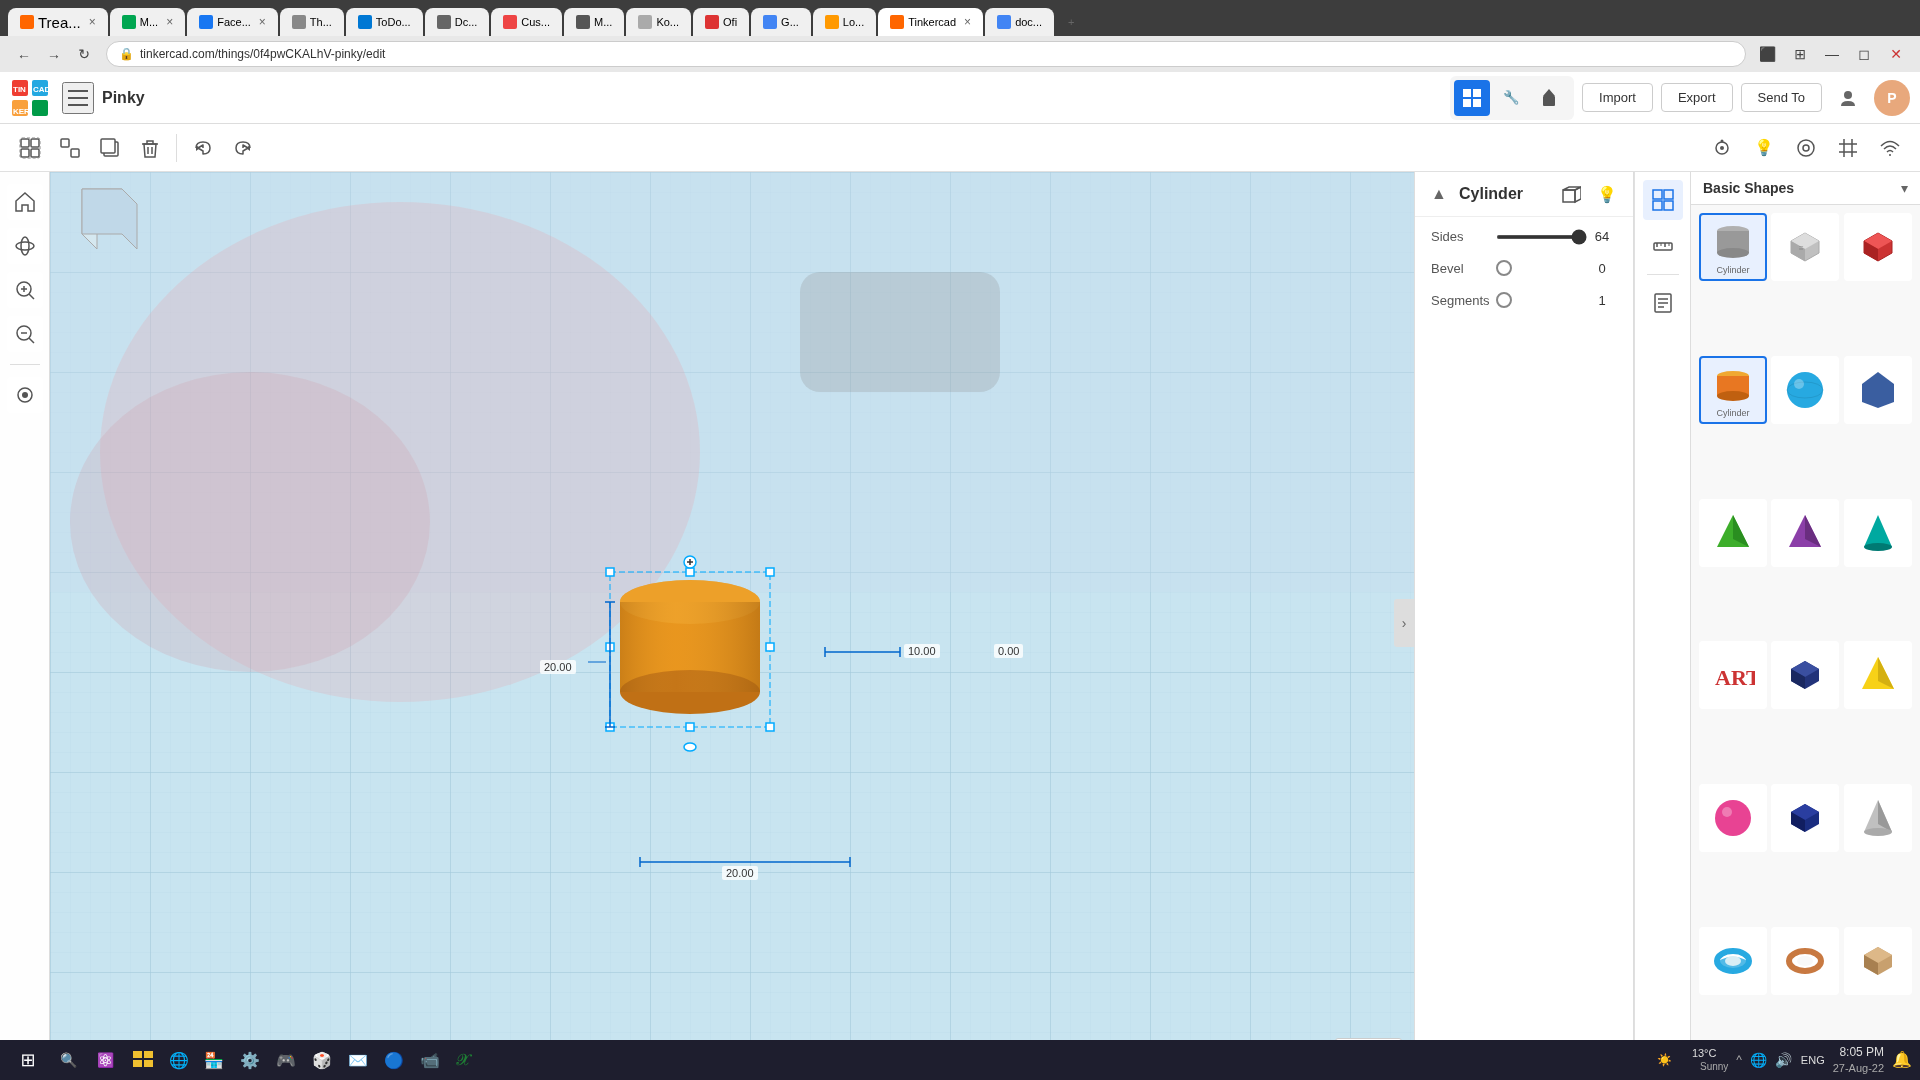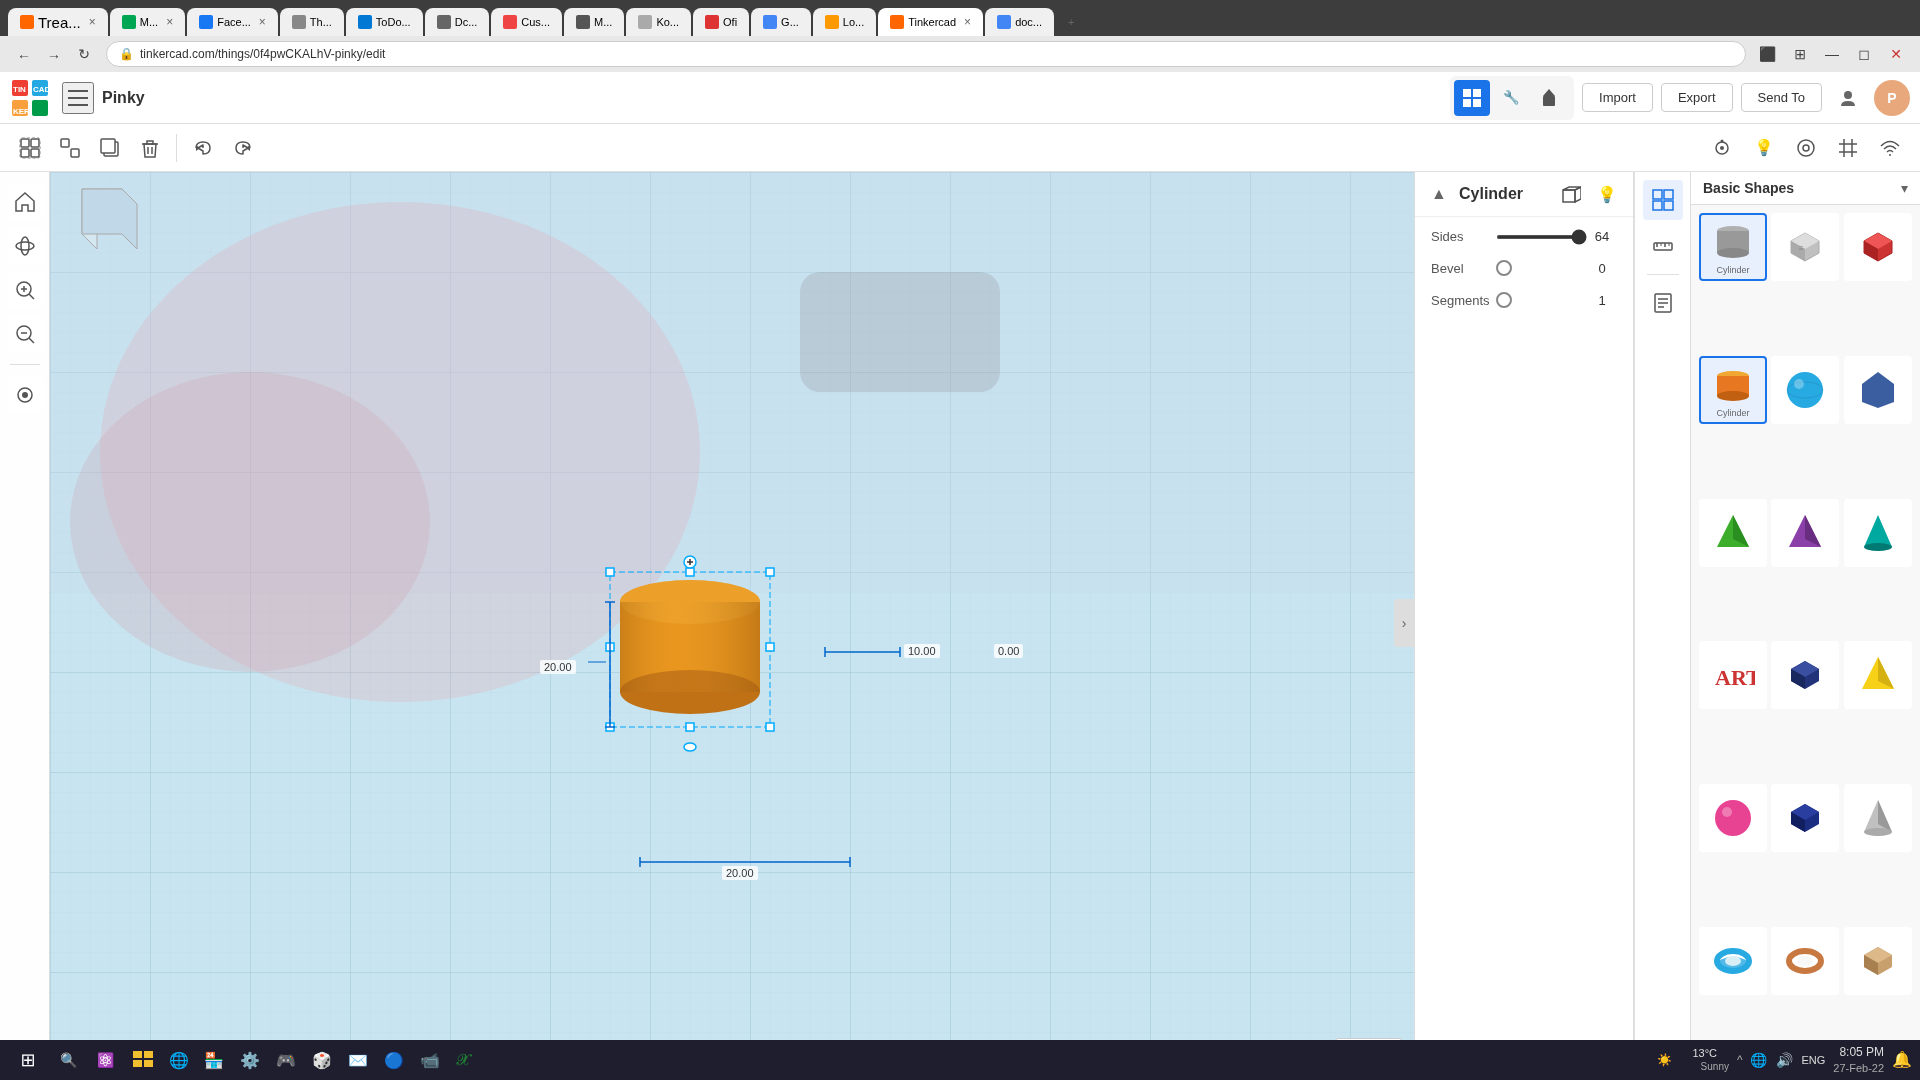--- a/index.html
+++ b/index.html
@@ -725,17 +725,17 @@
       <span style="font-size:10px; color:#aaa;margin-left:20px;">Sunny</span>
     </div>
     <button style="background: none; border: none; color: #aaa; cursor: pointer; font-size: 12px;">^</button>
     <span style="color:#aaa; font-size:14px;">🌐</span>
     <span style="color:#aaa; font-size:14px;">🔊</span>
     <button style="background: none; border: none; cursor: pointer;">
       <span style="color:#ddd; font-size:11px;">ENG</span>
     </button>
     <div style="display:flex; flex-direction:column; align-items:flex-end; line-height:1.3;">
       <span style="font-size:12px; color:#ddd;">8:05 PM</span>
-      <span style="font-size:11px; color:#aaa;">27-Feb-22</span>
+      <span style="font-size:11px; color:#aaa;">27-Aug-22</span>
     </div>
     <button style="background: none; border: none; color: #aaa; cursor: pointer; font-size: 16px;">🔔</button>
   </div>
 </div>
 
 </body></html>

